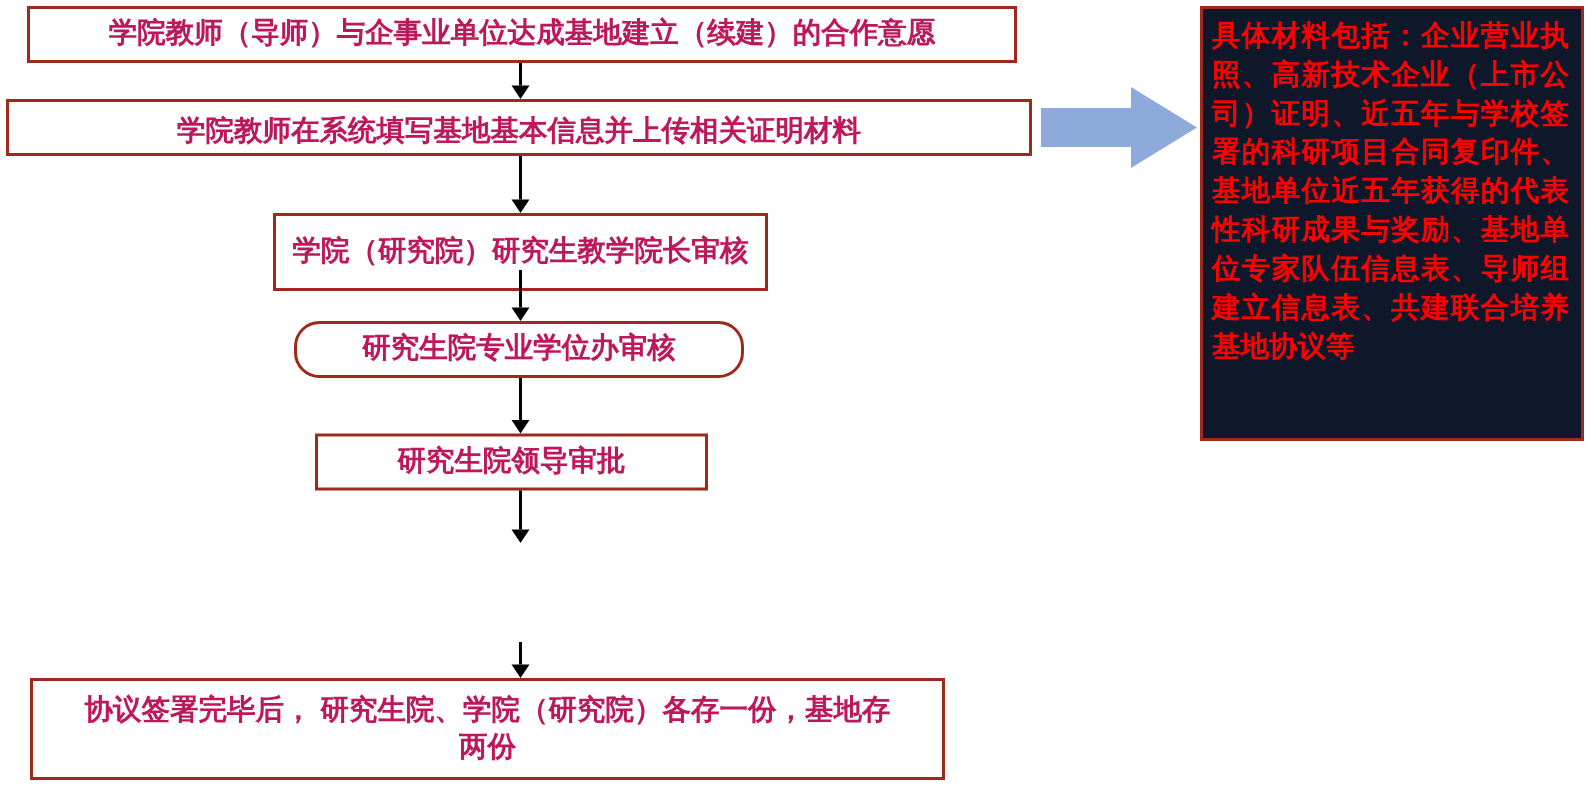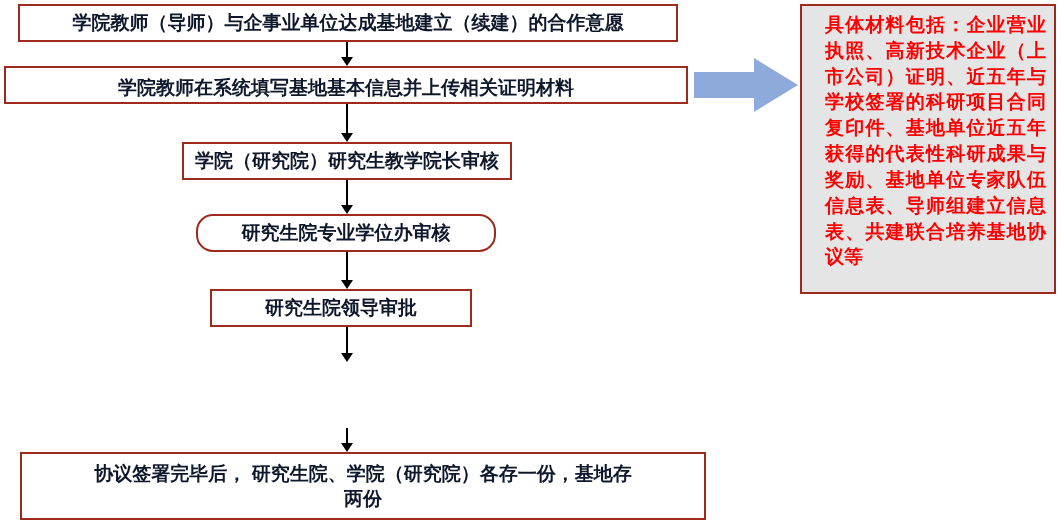--- a/index.html
+++ b/index.html
@@ -17,21 +17,21 @@
   #canvas {
     position: relative;
     width: 1064px;
     height: 530px;
   }
   .node {
     position: absolute;
     box-sizing: border-box;
     border: 2px solid #9e2a1e;
     background: #ffffff;
-    color: #0f172a;
+    color: #be185d;
     font-weight: bold;
     font-size: 19px;
     line-height: 1.32;
     display: flex;
     align-items: center;
     justify-content: center;
     text-align: center;
     padding: 2px 6px;
   }
   .node .inner {
@@ -78,22 +78,22 @@
     border-left: 44px solid #8eaadb;
   }
   .notebox {
     position: absolute;
     left: 800px;
     top: 4px;
     width: 256px;
     height: 290px;
     box-sizing: border-box;
     border: 2px solid #9e2a1e;
-    background: #e5e5e5;
-    padding: 6px 8px 6px 23px;
+    background: #0f172a;
+    padding: 6px 8px 6px 6px;
   }
   .notebox .txt {
     color: #ff0000;
     font-weight: bold;
     font-size: 19px;
     line-height: 1.36;
     text-align: justify;
     white-space: pre-wrap;
   }
 </style>
@@ -103,34 +103,34 @@
 <div id="canvas">
 
   <div class="node" style="left:18px; top:4px; width:660px; height:38px;">
     <div class="inner">学院教师（导师）与企事业单位达成基地建立（续建）的合作意愿</div>
   </div>
 
   <div class="node" style="left:4px; top:66px; width:684px; height:38px;align-items:flex-end;">
     <div class="inner">学院教师在系统填写基地基本信息并上传相关证明材料</div>
   </div>
 
-  <div class="node" style="left:182px; top:142px; width:330px; height:38px;">
+  <div class="node" style="left:182px; top:142px; width:330px; height:52px;">
     <div class="inner">学院（研究院）研究生教学院长审核</div>
   </div>
 
   <div class="node" style="left:196px; top:214px; width:300px; height:38px;border-radius:17px;">
     <div class="inner">研究生院专业学位办审核</div>
   </div>
 
   <div class="node" style="left:210px; top:289px; width:262px; height:38px;">
     <div class="inner">研究生院领导审批</div>
   </div>
 
 
-  <div class="node" style="left:20px; top:452px; width:686px; height:68px;">
+  <div class="node" style="left:20px; top:452px; width:610px; height:68px;">
     <div class="inner">协议签署完毕后，  研究生院、学院（研究院）各存一份，基地存
 两份</div>
   </div>
 
   <div class="arrow-v" style="left:346px; top:42px; height:15px;"></div>
   <div class="arrow-head-down" style="left:341px; top:57px;"></div>
 
   <div class="arrow-v" style="left:346px; top:104px; height:29px;"></div>
   <div class="arrow-head-down" style="left:341px; top:133px;"></div>
 

